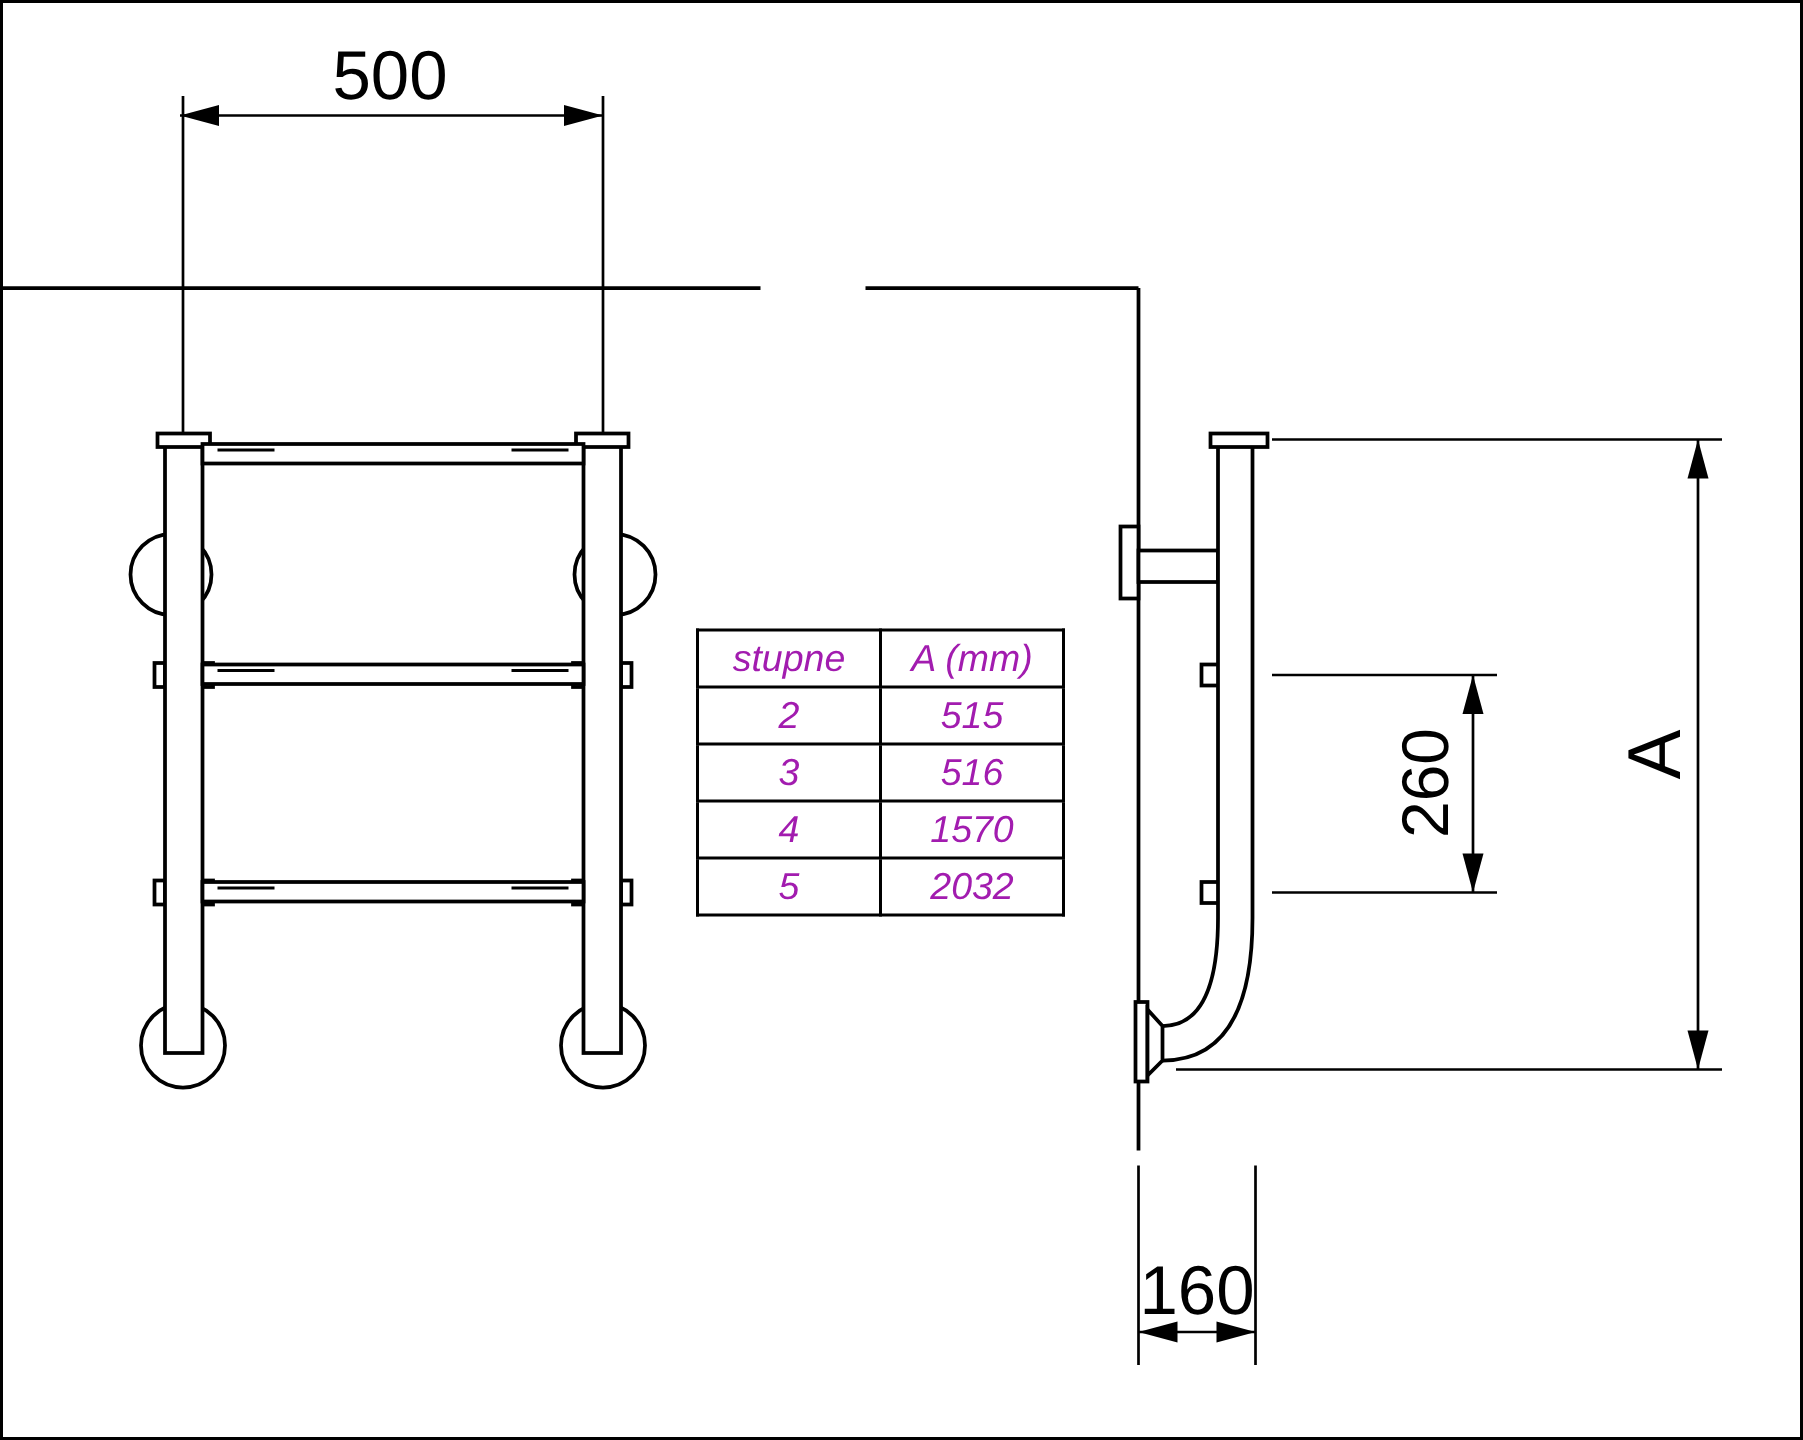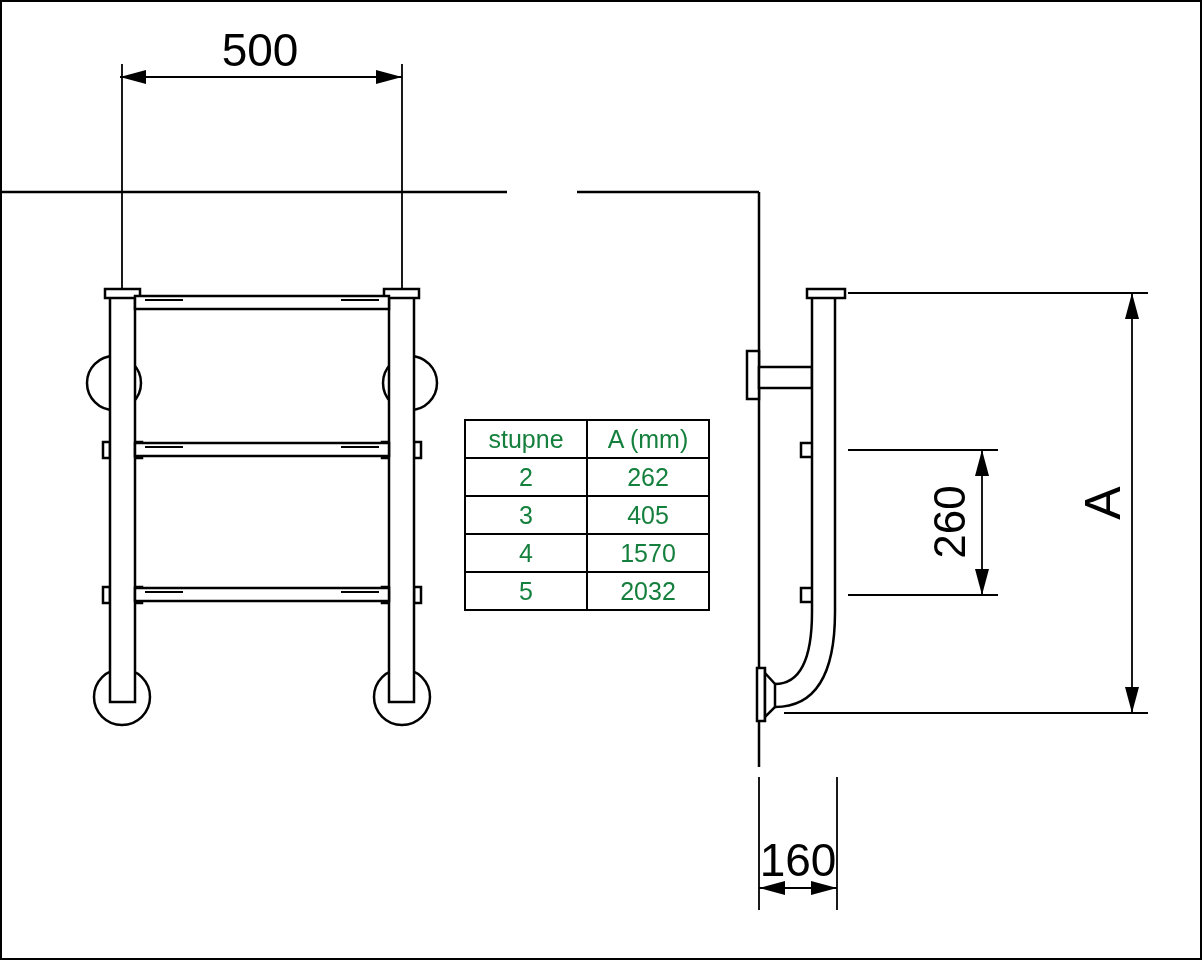--- a/index.html
+++ b/index.html
@@ -22,22 +22,23 @@
     left: 0;
     top: 0;
   }
   .spec-table {
     position: absolute;
     left: 462px;
     top: 417px;
     border-collapse: collapse;
     font-family: "Liberation Sans", sans-serif;
     font-size: 25px;
-    color: #15803d;
+    color: #a21caf;
     background: #fff;
+    font-style: italic;
   }
   .spec-table th, .spec-table td {
     border: 2px solid #000;
     width: 120px;
     height: 36px;
     text-align: center;
     vertical-align: middle;
     font-weight: normal;
     padding: 0;
   }
@@ -161,25 +162,25 @@
   <table class="spec-table">
     <thead>
       <tr>
         <th>stupne</th>
         <th>A (mm)</th>
       </tr>
     </thead>
     <tbody>
       <tr>
         <td>2</td>
-        <td>262</td>
+        <td>515</td>
       </tr>
       <tr>
         <td>3</td>
-        <td>405</td>
+        <td>516</td>
       </tr>
       <tr>
         <td>4</td>
         <td>1570</td>
       </tr>
       <tr>
         <td>5</td>
         <td>2032</td>
       </tr>
     </tbody>

